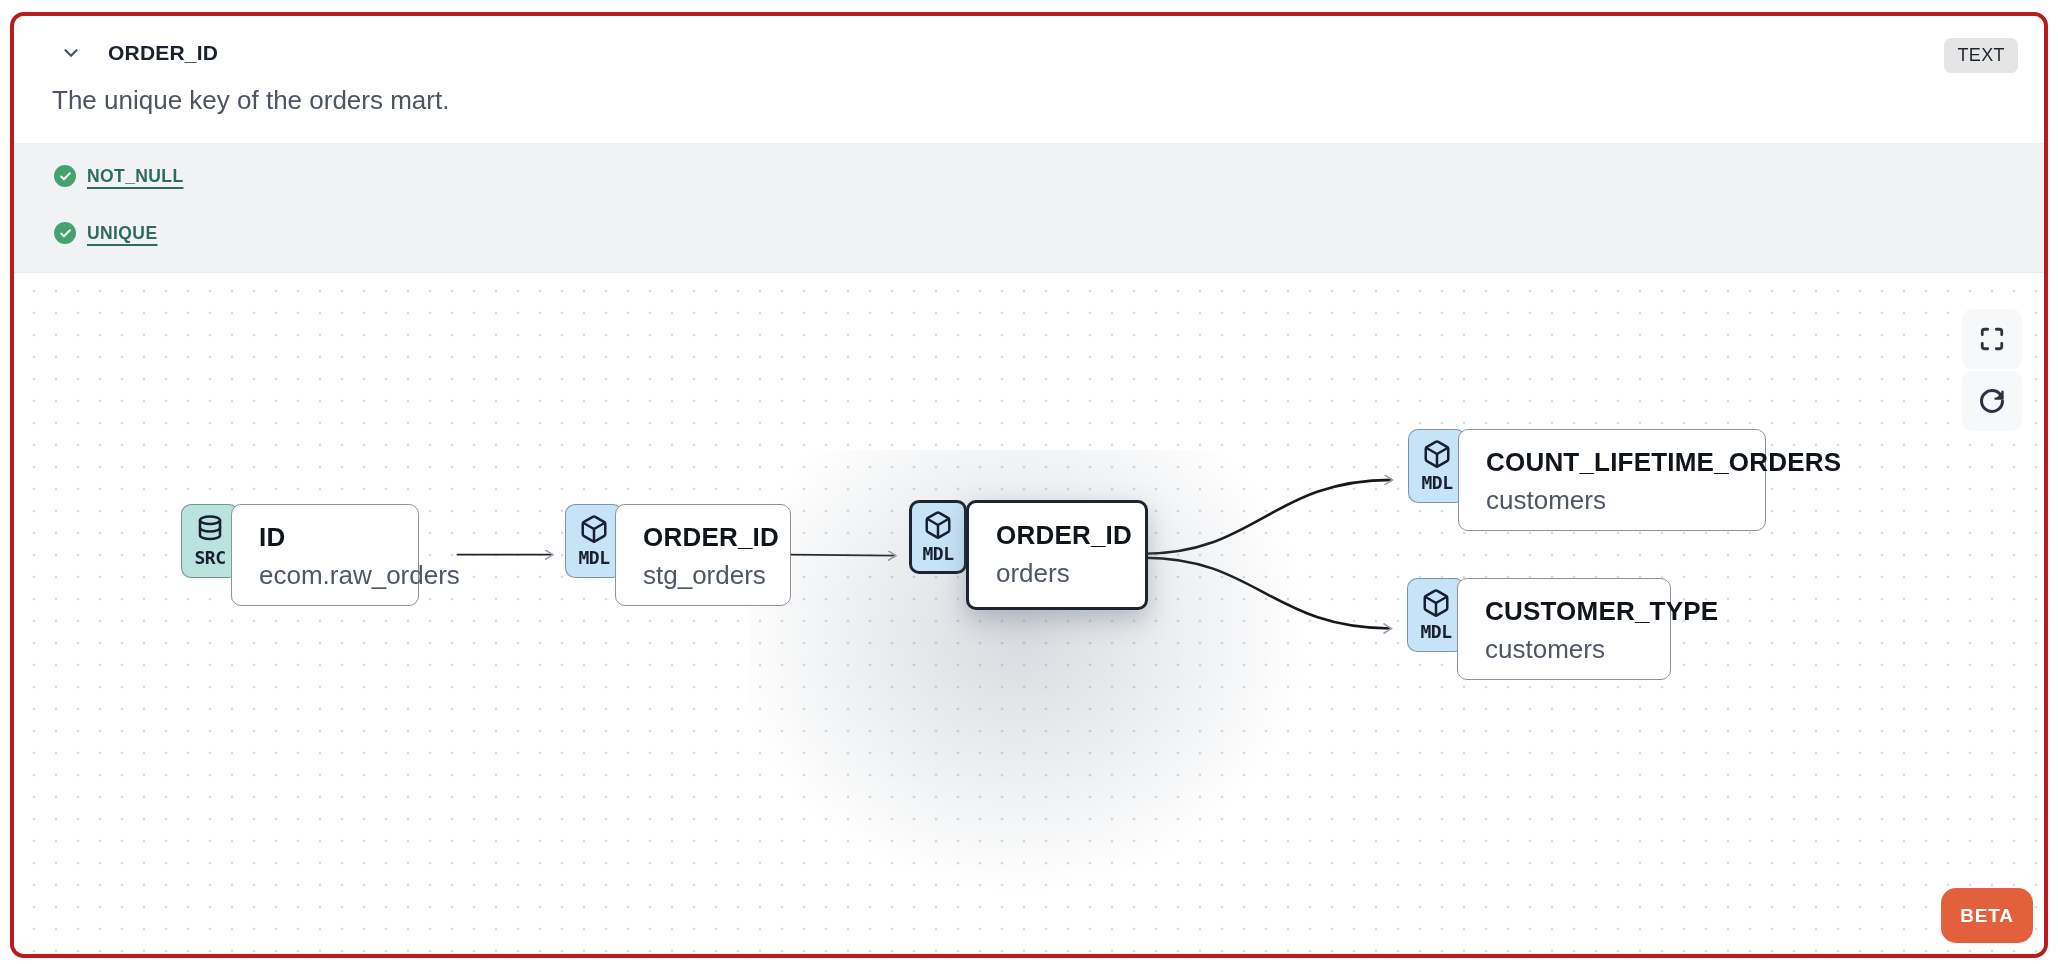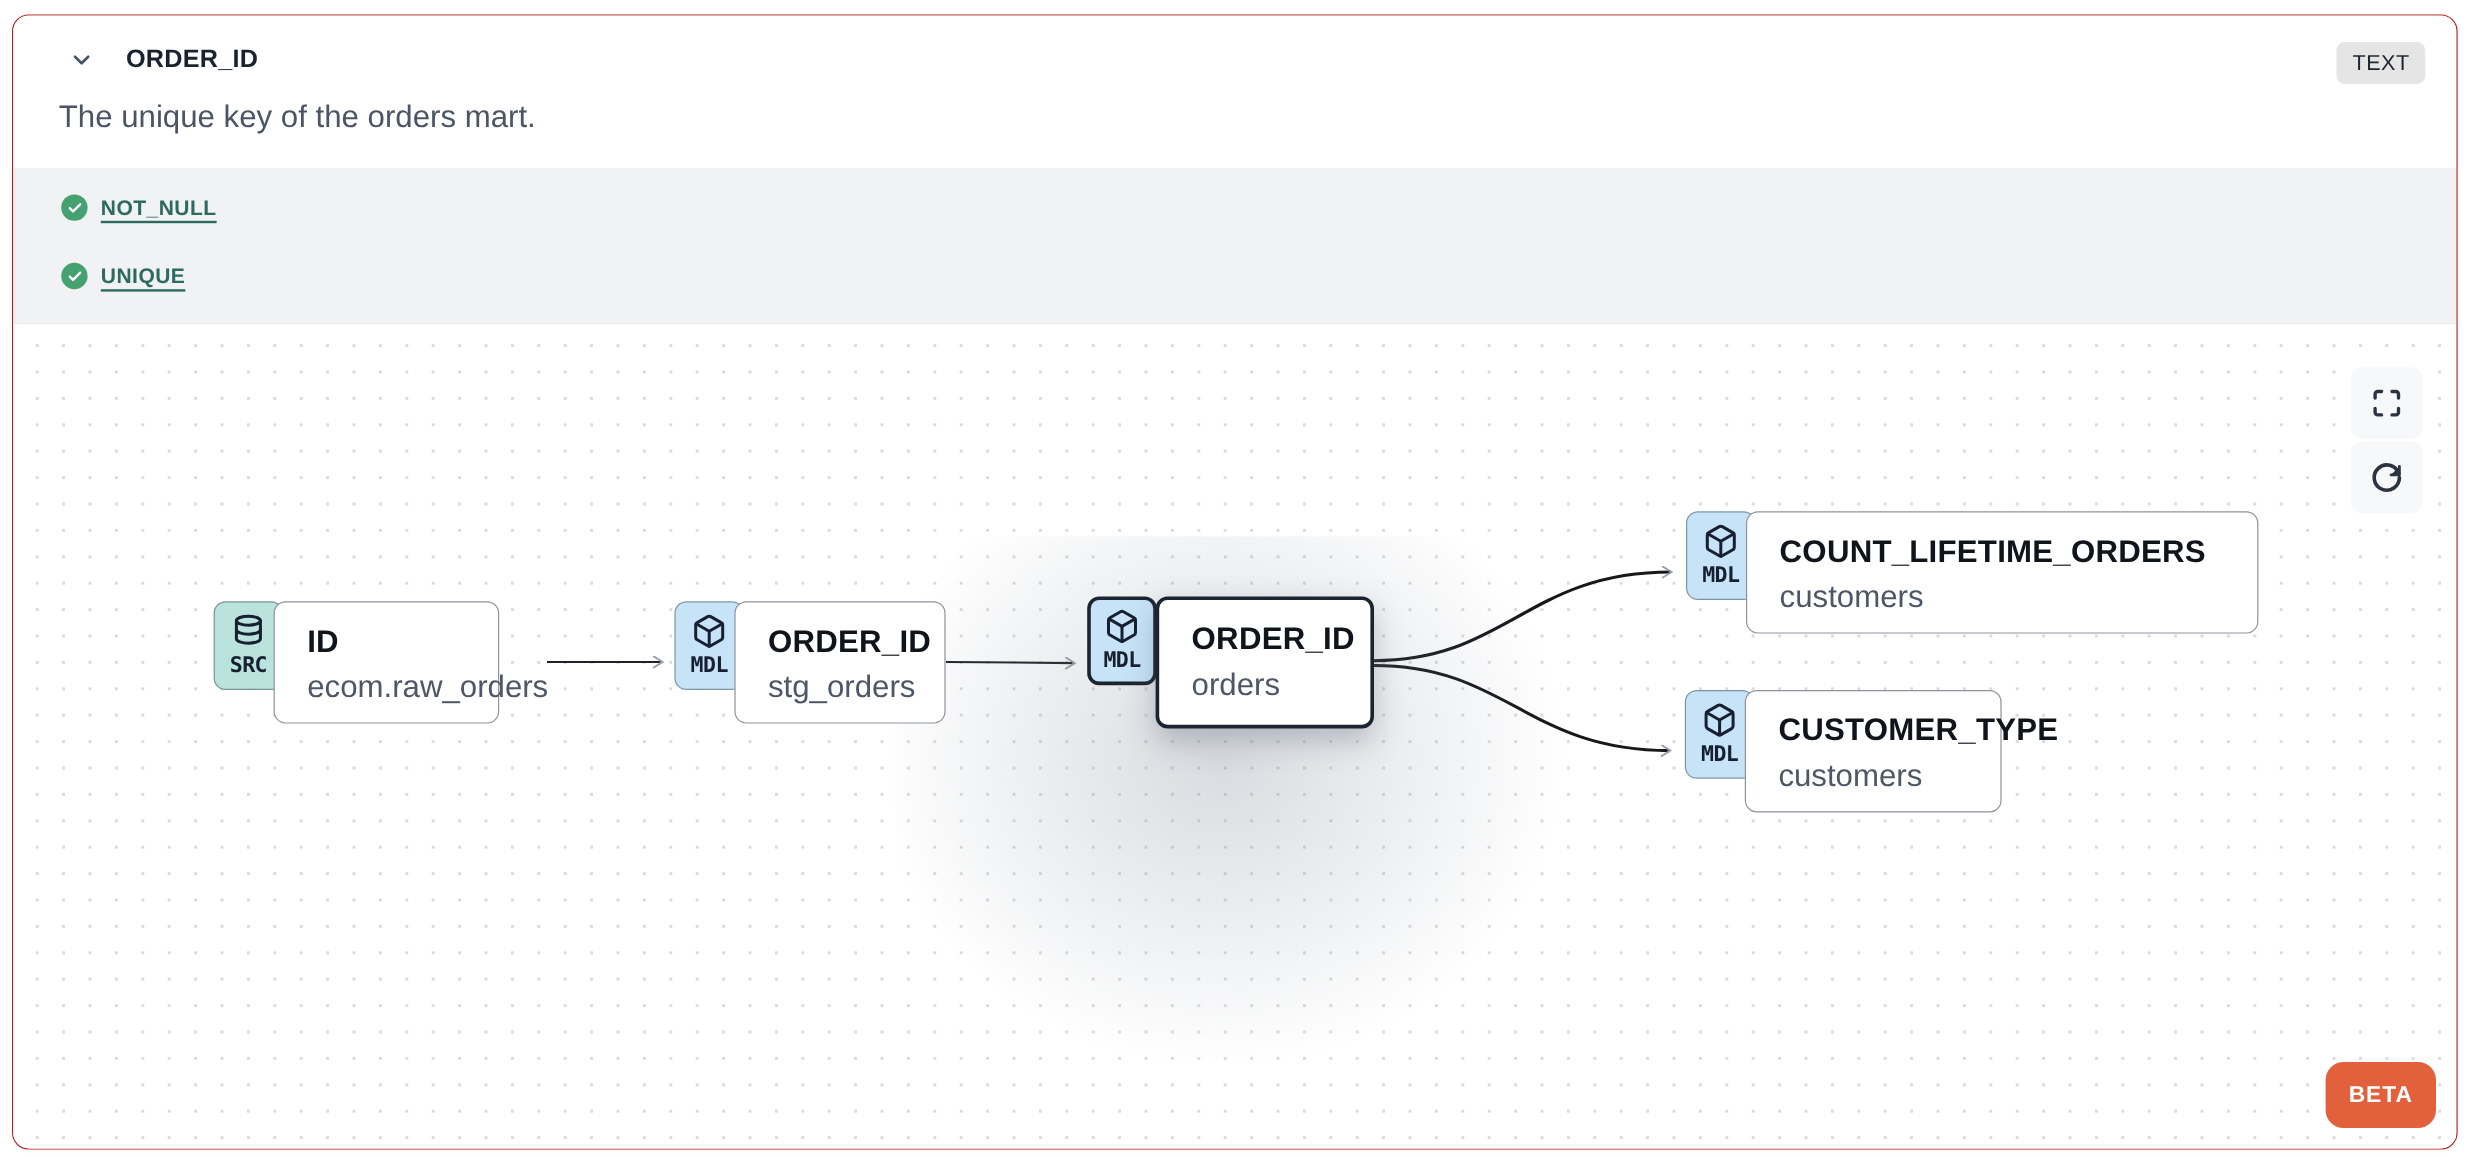--- a/index.html
+++ b/index.html
@@ -1,20 +1,20 @@
 <!DOCTYPE html>
 <html><head>
 <meta charset="utf-8">
 <style>
   * { margin:0; padding:0; box-sizing:border-box; }
   html,body { width:2058px; height:964px; background:#ffffff; font-family:"Liberation Sans", sans-serif; }
 
   .card {
     position:absolute; left:10px; top:12px; width:2038px; height:946px;
-    background:#fff; border:1px solid #b91c1c; border-radius:14px; overflow:hidden;
+    background:#fff; border:4px solid #b91c1c; border-radius:14px; overflow:hidden;
     box-shadow:0 1px 3px rgba(0,0,0,.05);
   }
 
   
   .card-header { height:127px; background:#fff; position:relative; }
   .header-row { display:flex; align-items:center; gap:24px; padding:24px 0 0 44px; }
   .collapse-btn { width:26px; height:26px; display:flex; align-items:center; justify-content:center; cursor:pointer; background:none; border:none; }
   .page-title { font-size:21px; font-weight:600; color:#1a2230; letter-spacing:.2px; }
   .type-badge {
     position:absolute; right:26px; top:22px; background:#e5e5e5; color:#1d2530;
@@ -60,21 +60,21 @@
   .node.selected::before {
     content:""; position:absolute; left:-160px; top:-50px; width:600px; height:480px;
     background:radial-gradient(ellipse at 45% 38%, rgba(125,135,150,.30), rgba(125,135,150,0) 62%);
     z-index:0; pointer-events:none;
   }
 
   
   .n1 { left:167px; top:231px; } .n1 .box { width:188px; }
   .n2 { left:551px; top:231px; } .n2 .box { width:176px; }
   .n3 { left:895px; top:227px; } .n3 .box { width:182px; }
-  .n4 { left:1394px; top:156px; } .n4 .box { width:427px; }
+  .n4 { left:1394px; top:156px; } .n4 .box { width:308px; }
   .n5 { left:1393px; top:305px; } .n5 .box { width:214px; }
 
   
   .ctrl-btn {
     position:absolute; left:1948px; width:60px; height:60px; border:none; border-radius:10px;
     background:#f7f8fa; display:flex; align-items:center; justify-content:center; cursor:pointer;
   }
   .ctrl-fullscreen { top:36px; } .ctrl-refresh { top:98px; }
 
   .beta-badge {

